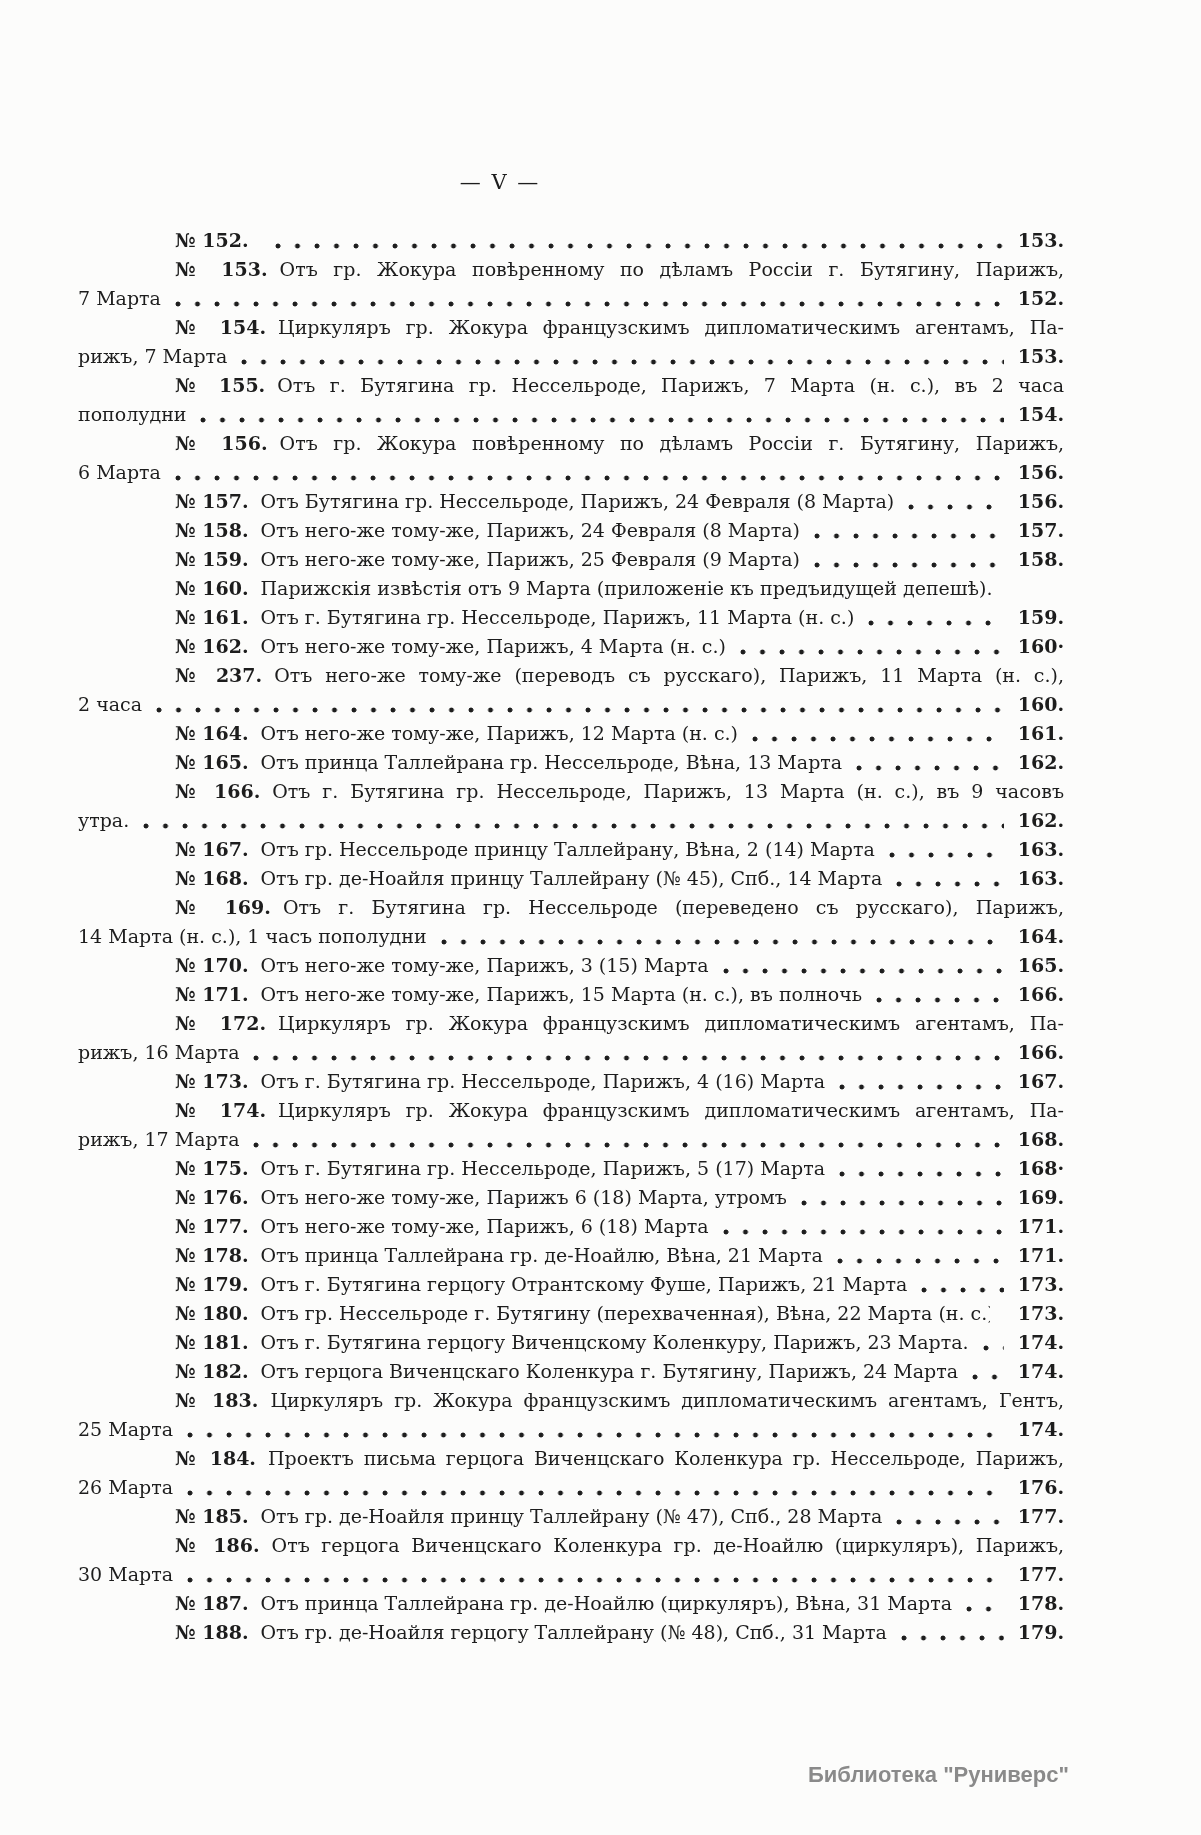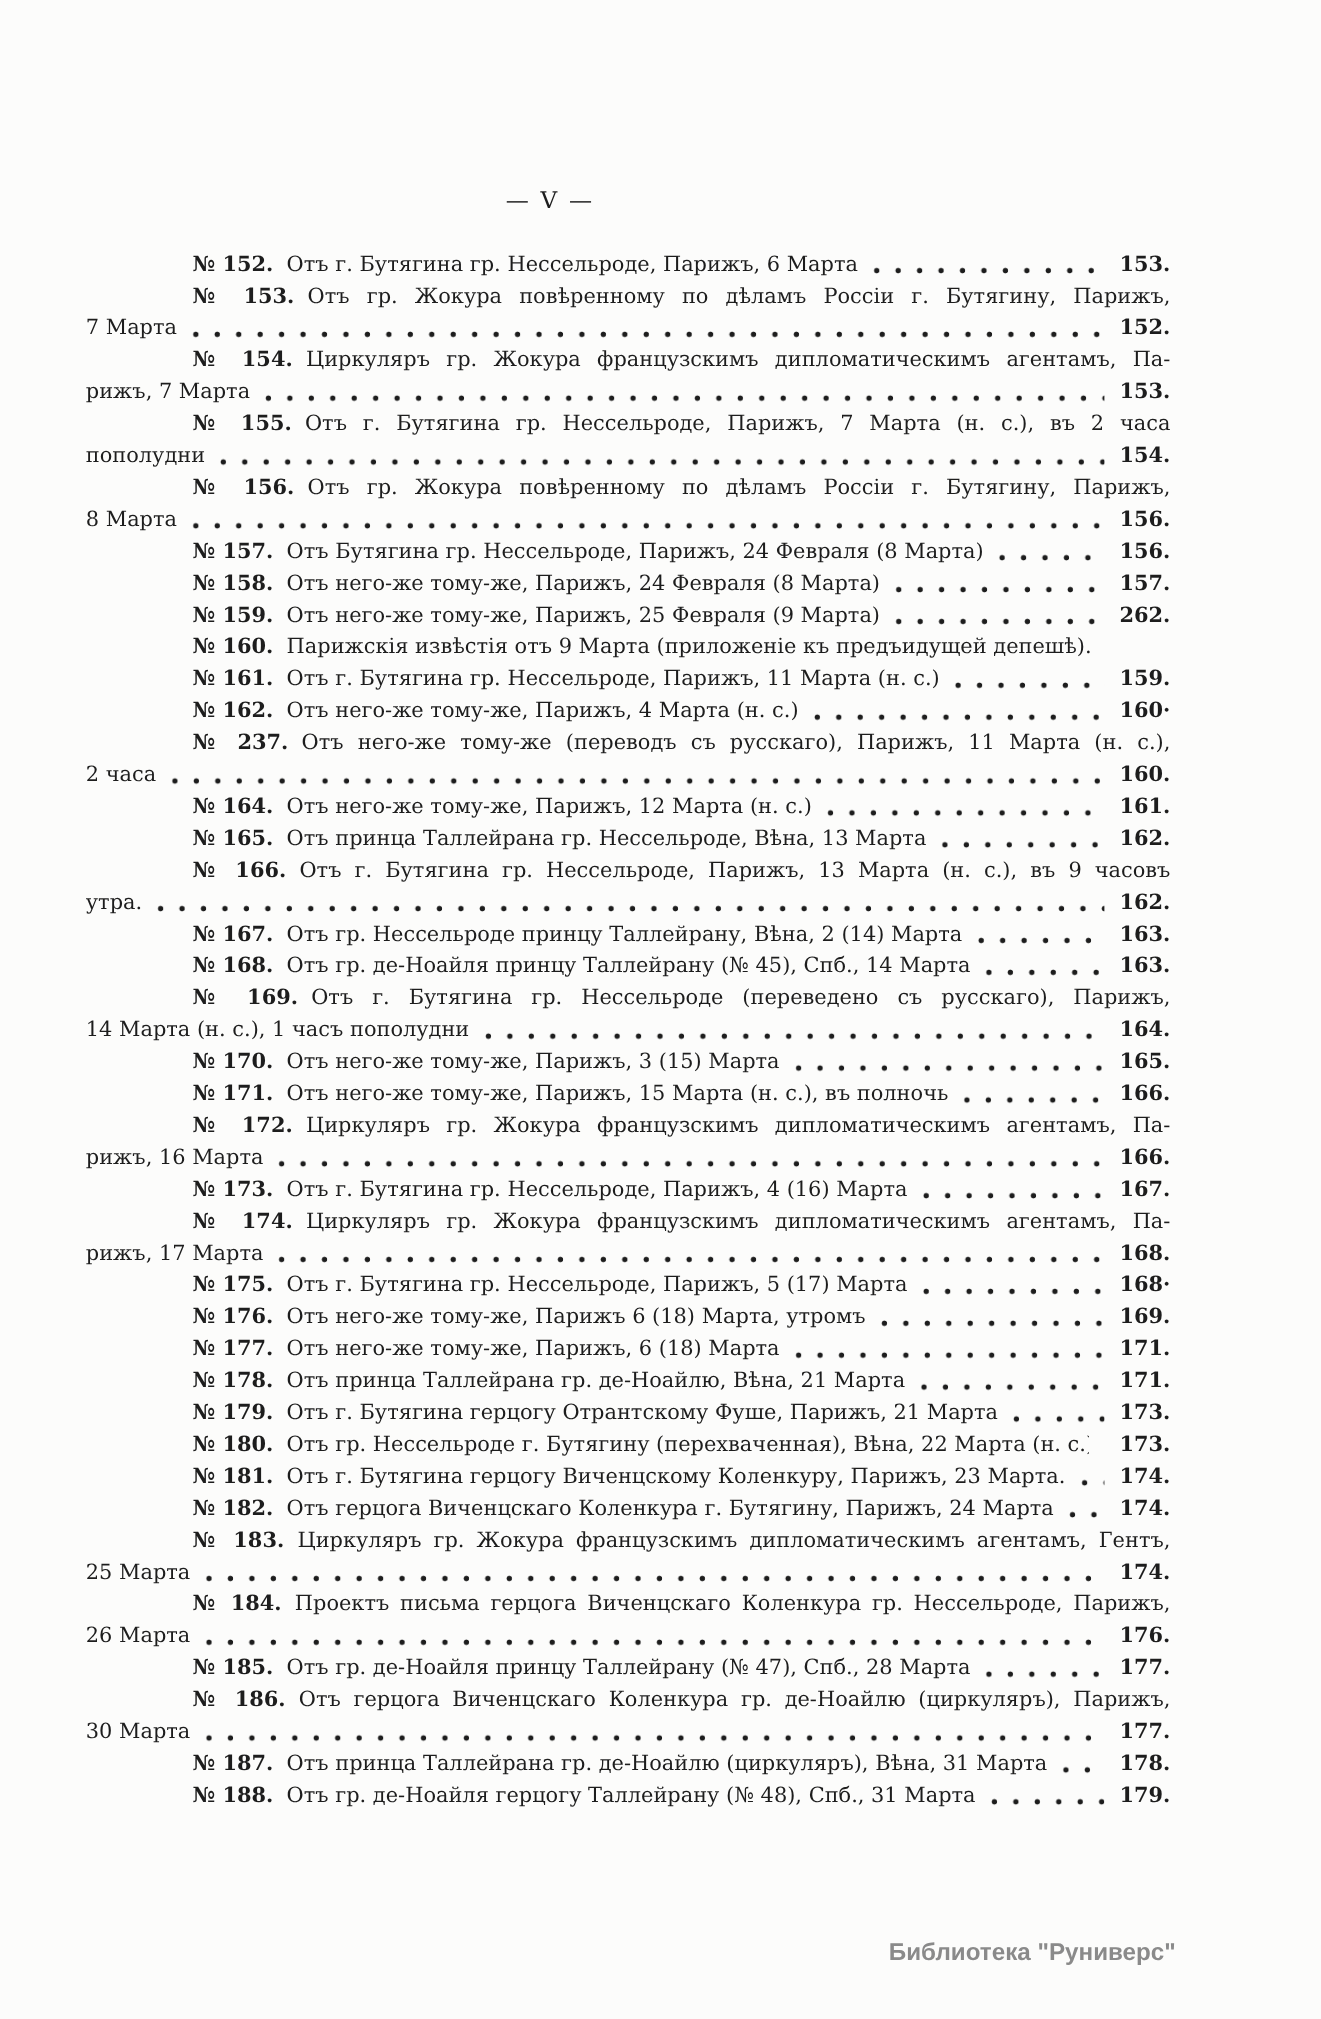--- a/index.html
+++ b/index.html
@@ -99,21 +99,20 @@
 </style>
 </head>
 <body>
 
 <div class="page-header">— V —</div>
 
 <div class="toc" id="toc">
   <div class="entry">
     <div class="line first">
       <span class="num">№ 152.</span>
-        <span class="txt">Отъ г. Бутягина гр. Нессельроде, Парижъ, 6 Марта</span>
       <span class="leader"></span>
       <span class="pg">153.</span>
     </div>
 
   </div>
 
   <div class="entry haswrap">
     <div class="line first">
       <span class="num">№ 153.</span><span class="txt">Отъ гр. Жокура повѣренному по дѣламъ Россіи г. Бутягину, Парижъ,</span>
       
@@ -152,21 +151,21 @@
     </div>
   </div>
 
   <div class="entry haswrap">
     <div class="line first">
       <span class="num">№ 156.</span><span class="txt">Отъ гр. Жокура повѣренному по дѣламъ Россіи г. Бутягину, Парижъ,</span>
       
       
     </div>
     <div class="line contline">
-      <span class="cont">8 Марта</span>
+      <span class="cont">6 Марта</span>
       <span class="leader"></span>
       <span class="pg">156.</span>
     </div>
   </div>
 
   <div class="entry">
     <div class="line first">
       <span class="num">№ 157.</span>
         <span class="txt">Отъ Бутягина гр. Нессельроде, Парижъ, 24 Февраля (8 Марта)</span>
       <span class="leader"></span>
@@ -183,21 +182,21 @@
       <span class="pg">157.</span>
     </div>
 
   </div>
 
   <div class="entry">
     <div class="line first">
       <span class="num">№ 159.</span>
         <span class="txt">Отъ него-же тому-же, Парижъ, 25 Февраля (9 Марта)</span>
       <span class="leader"></span>
-      <span class="pg">262.</span>
+      <span class="pg">158.</span>
     </div>
 
   </div>
 
   <div class="entry">
     <div class="line first">
       <span class="num">№ 160.</span>
         <span class="txt">Парижскія извѣстія отъ 9 Марта (приложеніе къ предъидущей депешѣ).</span>
 
     </div>

